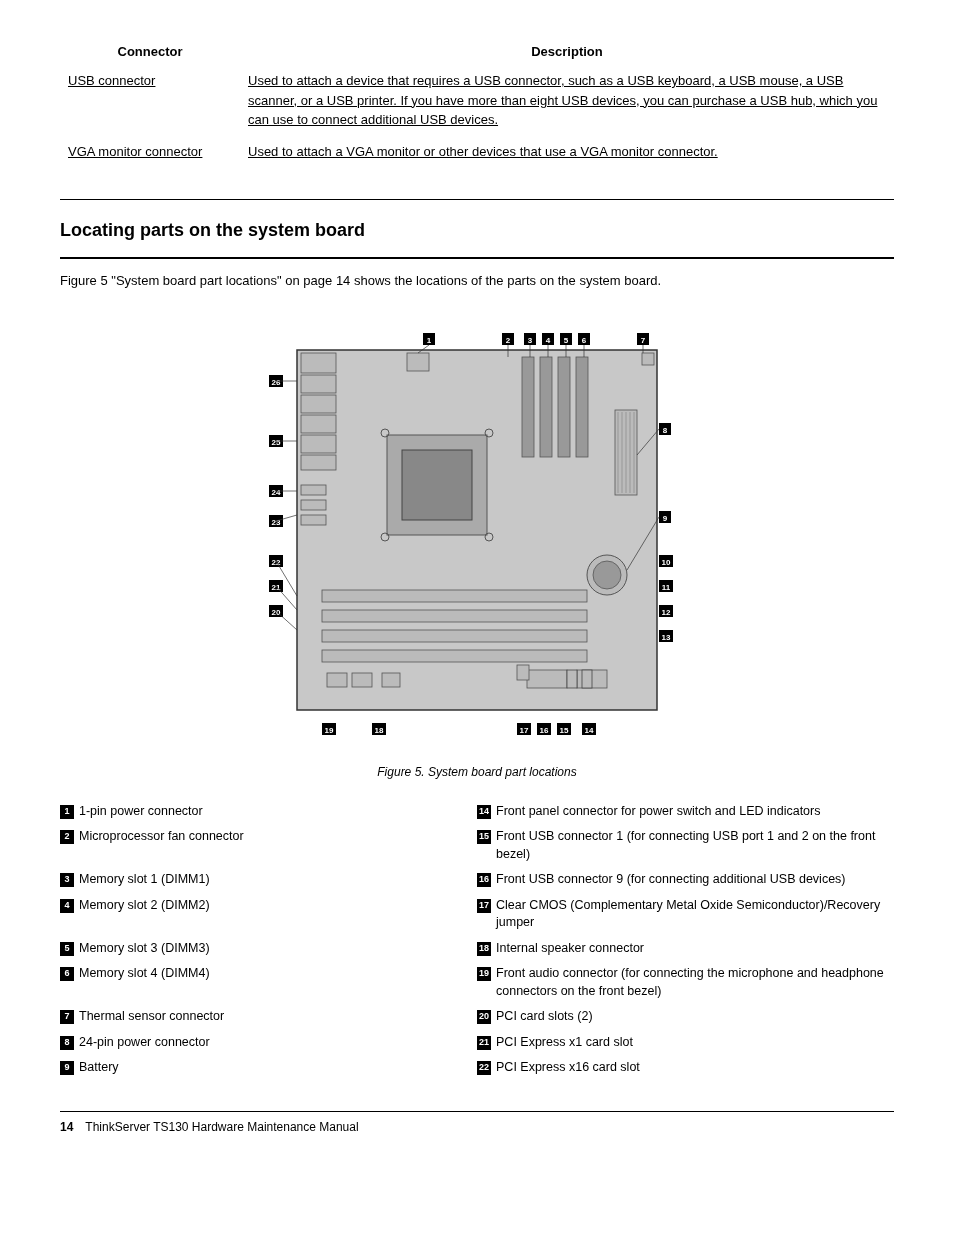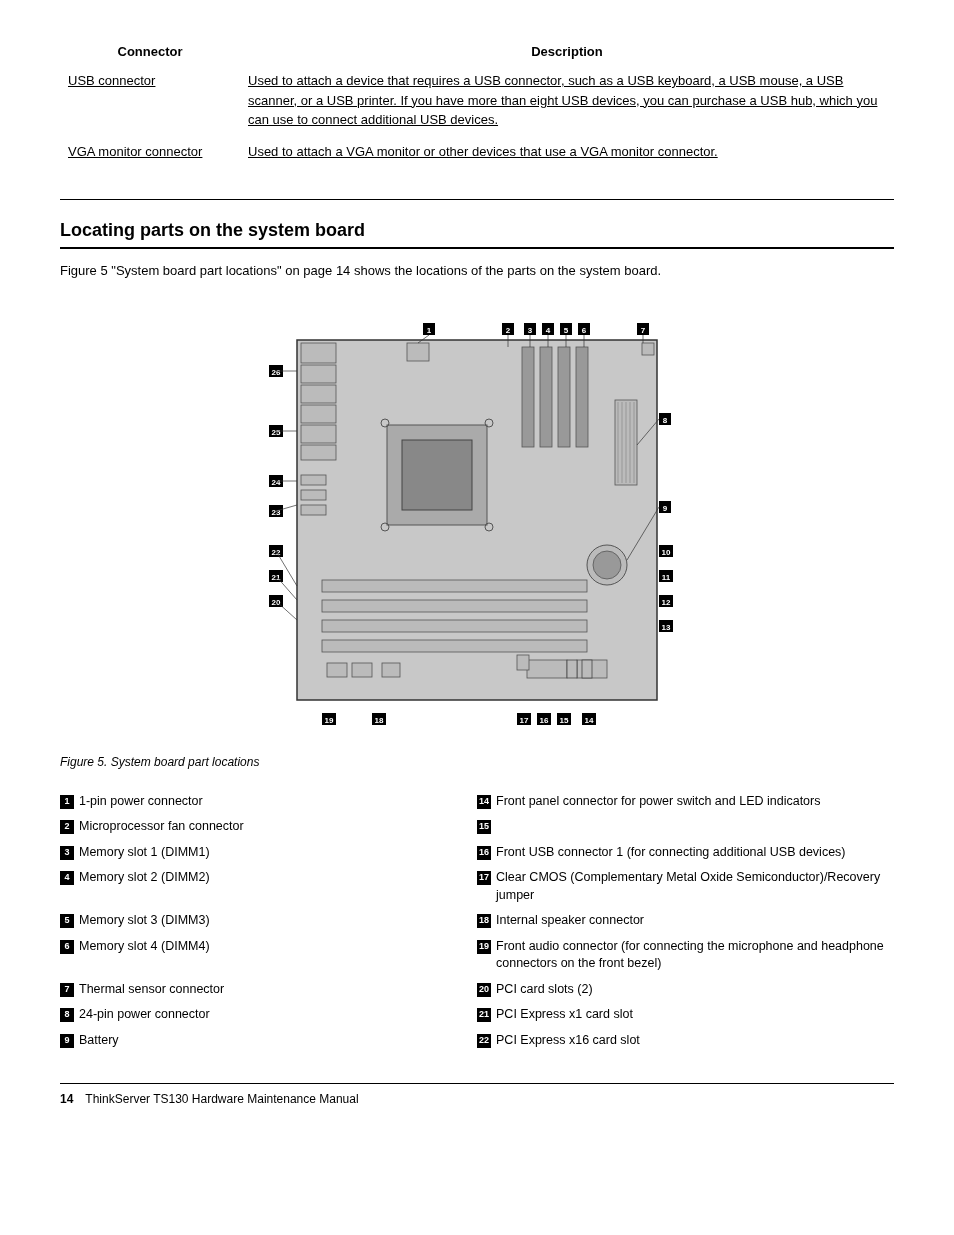--- a/index.html
+++ b/index.html
@@ -40,21 +40,21 @@
       border-top: 1px solid #000;
       margin: 10px 0 20px 0;
     }
 
     
     .section-heading {
       font-size: 18px;
       font-weight: bold;
       margin-bottom: 12px;
       border-bottom: 2px solid #000;
-      padding-bottom: 6px;
+      padding-bottom: 16px;
     }
 
     .intro-text {
       font-size: 13px;
       margin-bottom: 24px;
       line-height: 1.5;
     }
 
     
     .diagram-container {
@@ -72,21 +72,21 @@
     
     .board-svg {
       width: 500px;
       height: 440px;
     }
 
     .figure-caption {
       font-size: 12px;
       font-style: italic;
       margin-bottom: 20px;
-      text-align: left;
+      text-align: center;
     }
 
     
     .parts-list {
       display: grid;
       grid-template-columns: 1fr 1fr;
       gap: 0;
       font-size: 12.5px;
       line-height: 1.5;
     }
@@ -335,29 +335,30 @@
     <span class="part-badge">14</span>
     <span class="part-text">Front panel connector for power switch and LED indicators</span>
   </div>
 
   <div class="part-item">
     <span class="part-badge">2</span>
     <span class="part-text">Microprocessor fan connector</span>
   </div>
   <div class="part-item">
     <span class="part-badge">15</span>
+    <span class="part-text">Front USB connector 1 (for connecting USB port 1 and 2 on the front bezel)</span>
   </div>
 
   <div class="part-item">
     <span class="part-badge">3</span>
     <span class="part-text">Memory slot 1 (DIMM1)</span>
   </div>
   <div class="part-item">
     <span class="part-badge">16</span>
-    <span class="part-text">Front USB connector 1 (for connecting additional USB devices)</span>
+    <span class="part-text">Front USB connector 9 (for connecting additional USB devices)</span>
   </div>
 
   <div class="part-item">
     <span class="part-badge">4</span>
     <span class="part-text">Memory slot 2 (DIMM2)</span>
   </div>
   <div class="part-item">
     <span class="part-badge">17</span>
     <span class="part-text">Clear CMOS (Complementary Metal Oxide Semiconductor)/Recovery jumper</span>
   </div>

